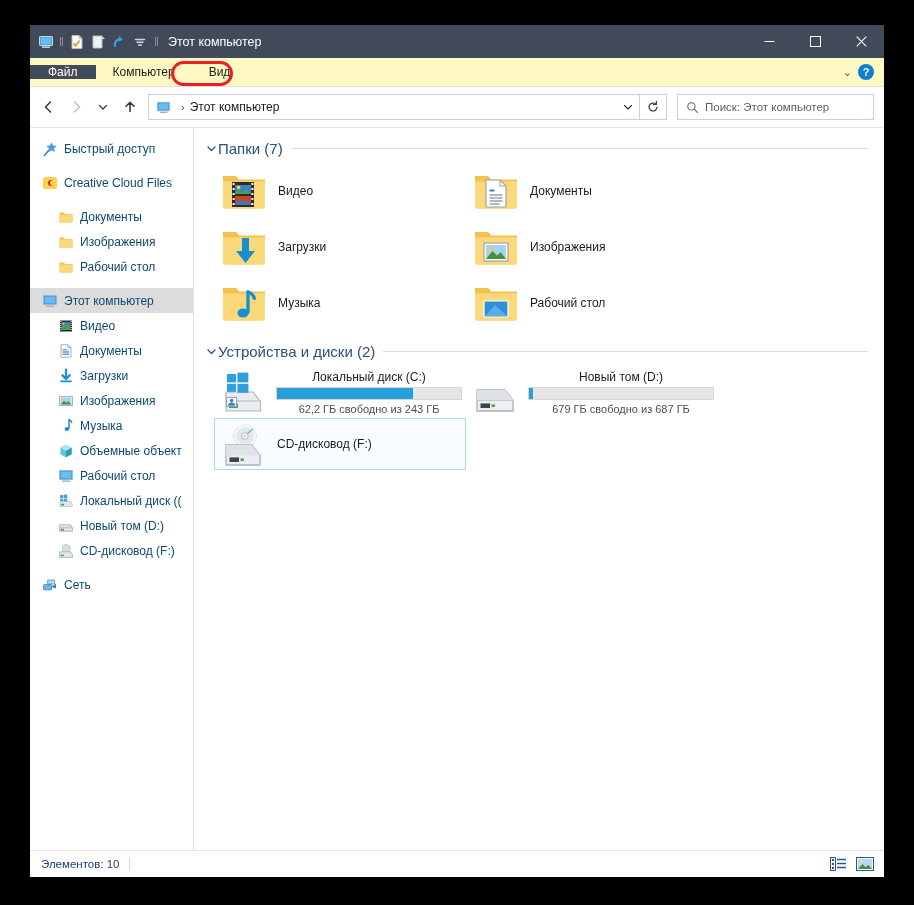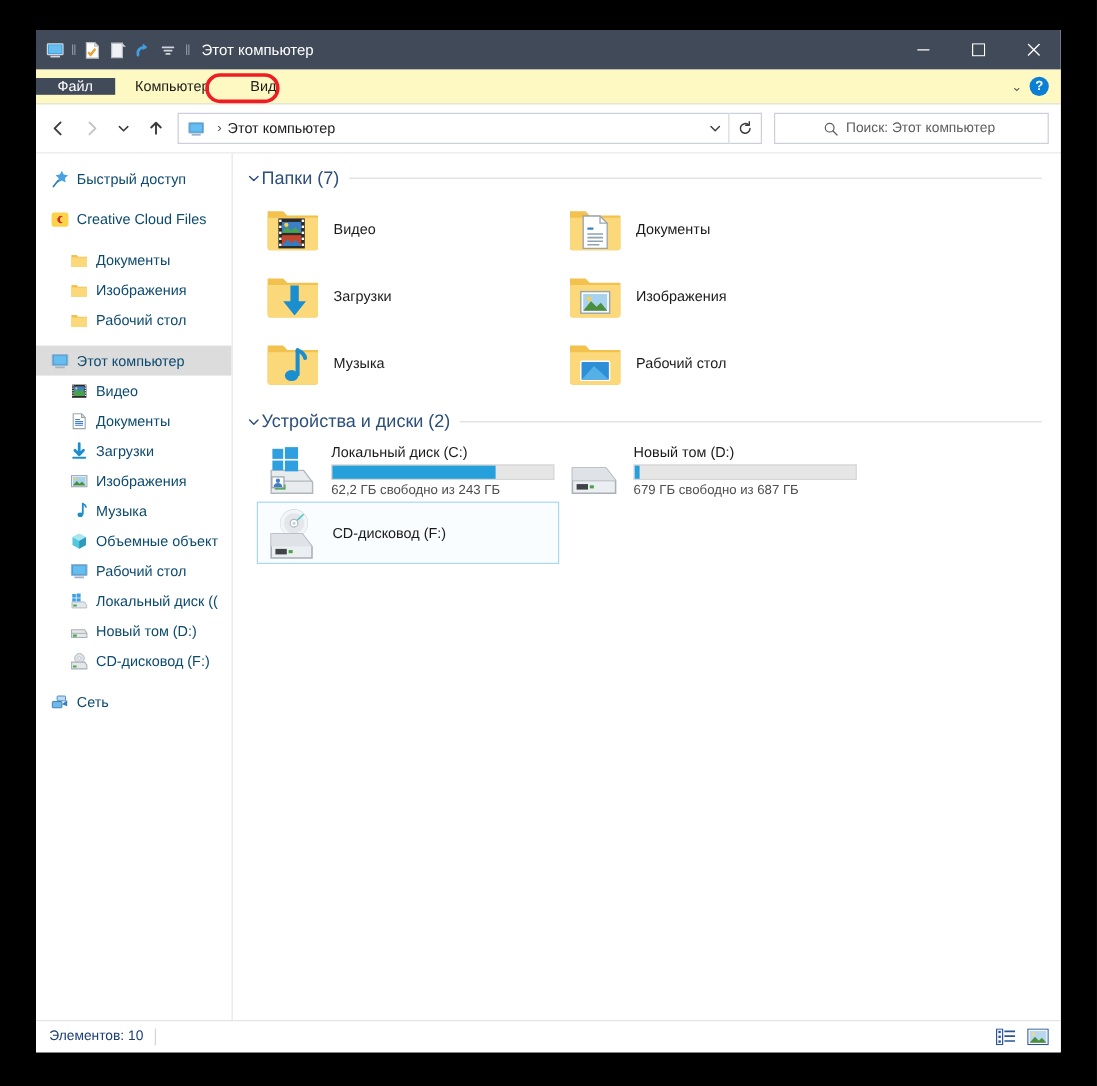--- a/index.html
+++ b/index.html
@@ -159,21 +159,20 @@
     width: 26px; height: 24px;
     border: 1px solid #cccedb; border-left: none;
     display: flex; align-items: center; justify-content: center;
     background: #fff;
   }
   .searchbox {
     width: 195px; height: 24px;
     border: 1px solid #cccedb; background: #fff;
     display: flex; align-items: center; margin-left: 10px;
     flex: 0 0 auto;
-    padding-left: 32px;
   }
   .search-ico { margin: 0 6px 0 8px; display: flex; }
   .search-ph { font-size: 11.5px; color: #5d5d5d; white-space: nowrap; }
 
   
   .body {
     flex: 1 1 auto;
     display: flex;
     min-height: 0;
     border-top: 1px solid #e3e3e3;
@@ -257,20 +256,21 @@
     display: grid;
     grid-template-columns: 252px 252px;
     margin-left: 10px;
   }
   .dtile {
     height: 52px;
     display: flex;
     align-items: center;
     padding-left: 6px;
     box-sizing: border-box;
+    text-align: center;
   }
   .dtile.selected {
     border: 1px solid #a8d8f0;
     background: #fafdff;
     width: 252px;
   }
   .dtile .d-ico {
     width: 48px; height: 48px; flex: 0 0 auto;
     display: flex; align-items: center; justify-content: center;
   }

